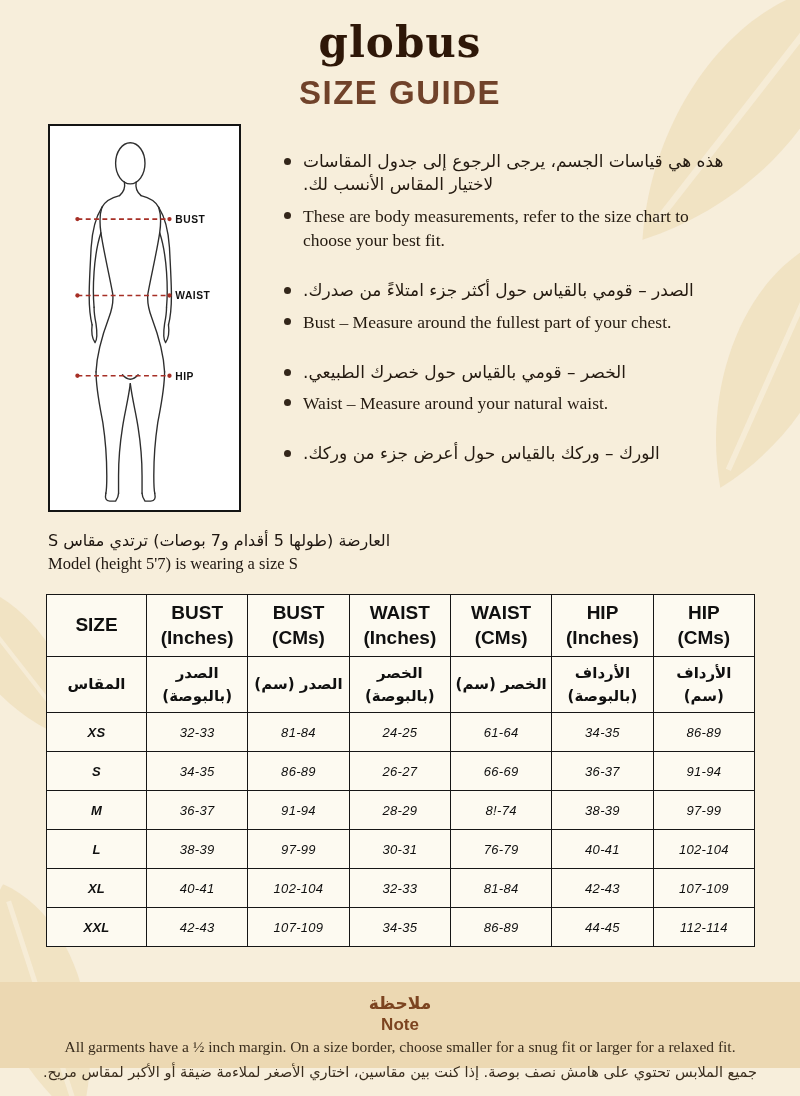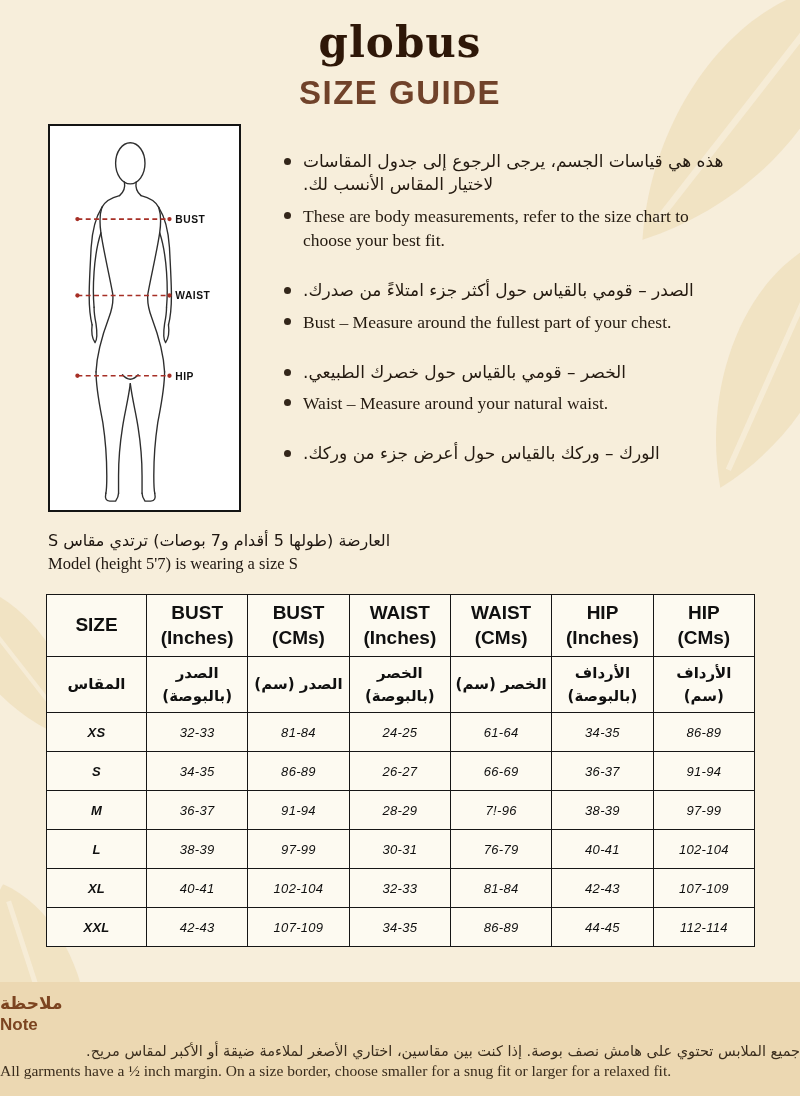--- a/index.html
+++ b/index.html
@@ -43,22 +43,22 @@
                 border-collapse:collapse; table-layout:fixed; background:#fdfaf1; }
   .size-table th, .size-table td { border:1.5px solid #161616; text-align:center; vertical-align:middle; color:#101010; }
   .size-table col.c0 { width:100px; }
   .row-en th { font-family:"Liberation Sans", sans-serif; font-weight:700; font-size:19px;
                height:62px; white-space:pre-line; line-height:1.3; }
   .row-ar th { font-family:"DejaVu Sans", sans-serif; font-weight:700; font-size:15px;
                height:56px; white-space:pre-line; line-height:1.5; direction:rtl; }
   .size-table tbody td { font-family:"Liberation Sans", sans-serif; font-size:13px; height:39px; letter-spacing:.3px;font-style:italic; }
   .size-table tbody td.size { font-weight:700; }
 
-  .note-strip { position:absolute; left:0; top:982px; width:800px; height:114px; background:#ecd8b2;
-                z-index:1; padding-top:11px; }
+  .note-strip { position:absolute; left:0; top:982px; width:800px; height:86px; background:#ecd8b2;
+                z-index:1; text-align:center; padding-top:11px; }
   .note-title { font-weight:700; color:#7c4420; }
   .note-title.ar { font-family:"DejaVu Sans", sans-serif; font-size:17px; }
   .note-title.en { font-family:"Liberation Sans", sans-serif; font-size:17px; margin-top:2px; }
   .note-body { color:#3a2d1d; }
   .note-body.ar { font-family:"DejaVu Sans", sans-serif; font-size:14.5px; margin-top:8px; direction:rtl; }
   .note-body.en { font-family:"Liberation Serif", serif; font-size:15.5px; margin-top:3px; }
 </style>
 </head>
 <body>
 
@@ -225,21 +225,21 @@
         <td>26-27</td>
         <td>66-69</td>
         <td>36-37</td>
         <td>91-94</td>
       </tr>
       <tr>
         <td class="size">M</td>
         <td>36-37</td>
         <td>91-94</td>
         <td>28-29</td>
-        <td>7!-96</td>
+        <td>8!-74</td>
         <td>38-39</td>
         <td>97-99</td>
       </tr>
       <tr>
         <td class="size">L</td>
         <td>38-39</td>
         <td>97-99</td>
         <td>30-31</td>
         <td>76-79</td>
         <td>40-41</td>
@@ -262,17 +262,17 @@
         <td>86-89</td>
         <td>44-45</td>
         <td>112-114</td>
       </tr>
     </tbody>
   </table>
 
   <div class="note-strip">
     <div class="note-title ar">ملاحظة</div>
     <div class="note-title en">Note</div>
+    <div class="note-body en">All garments have a ½ inch margin. On a size border, choose smaller for a snug fit or larger for a relaxed fit.</div>
     <div class="note-body ar">جميع الملابس تحتوي على هامش نصف بوصة. إذا كنت بين مقاسين، اختاري الأصغر لملاءمة ضيقة أو الأكبر لمقاس مريح.</div>
-    <div class="note-body en">All garments have a ½ inch margin. On a size border, choose smaller for a snug fit or larger for a relaxed fit.</div>
   </div>
 
 </div>
 
 </body></html>

